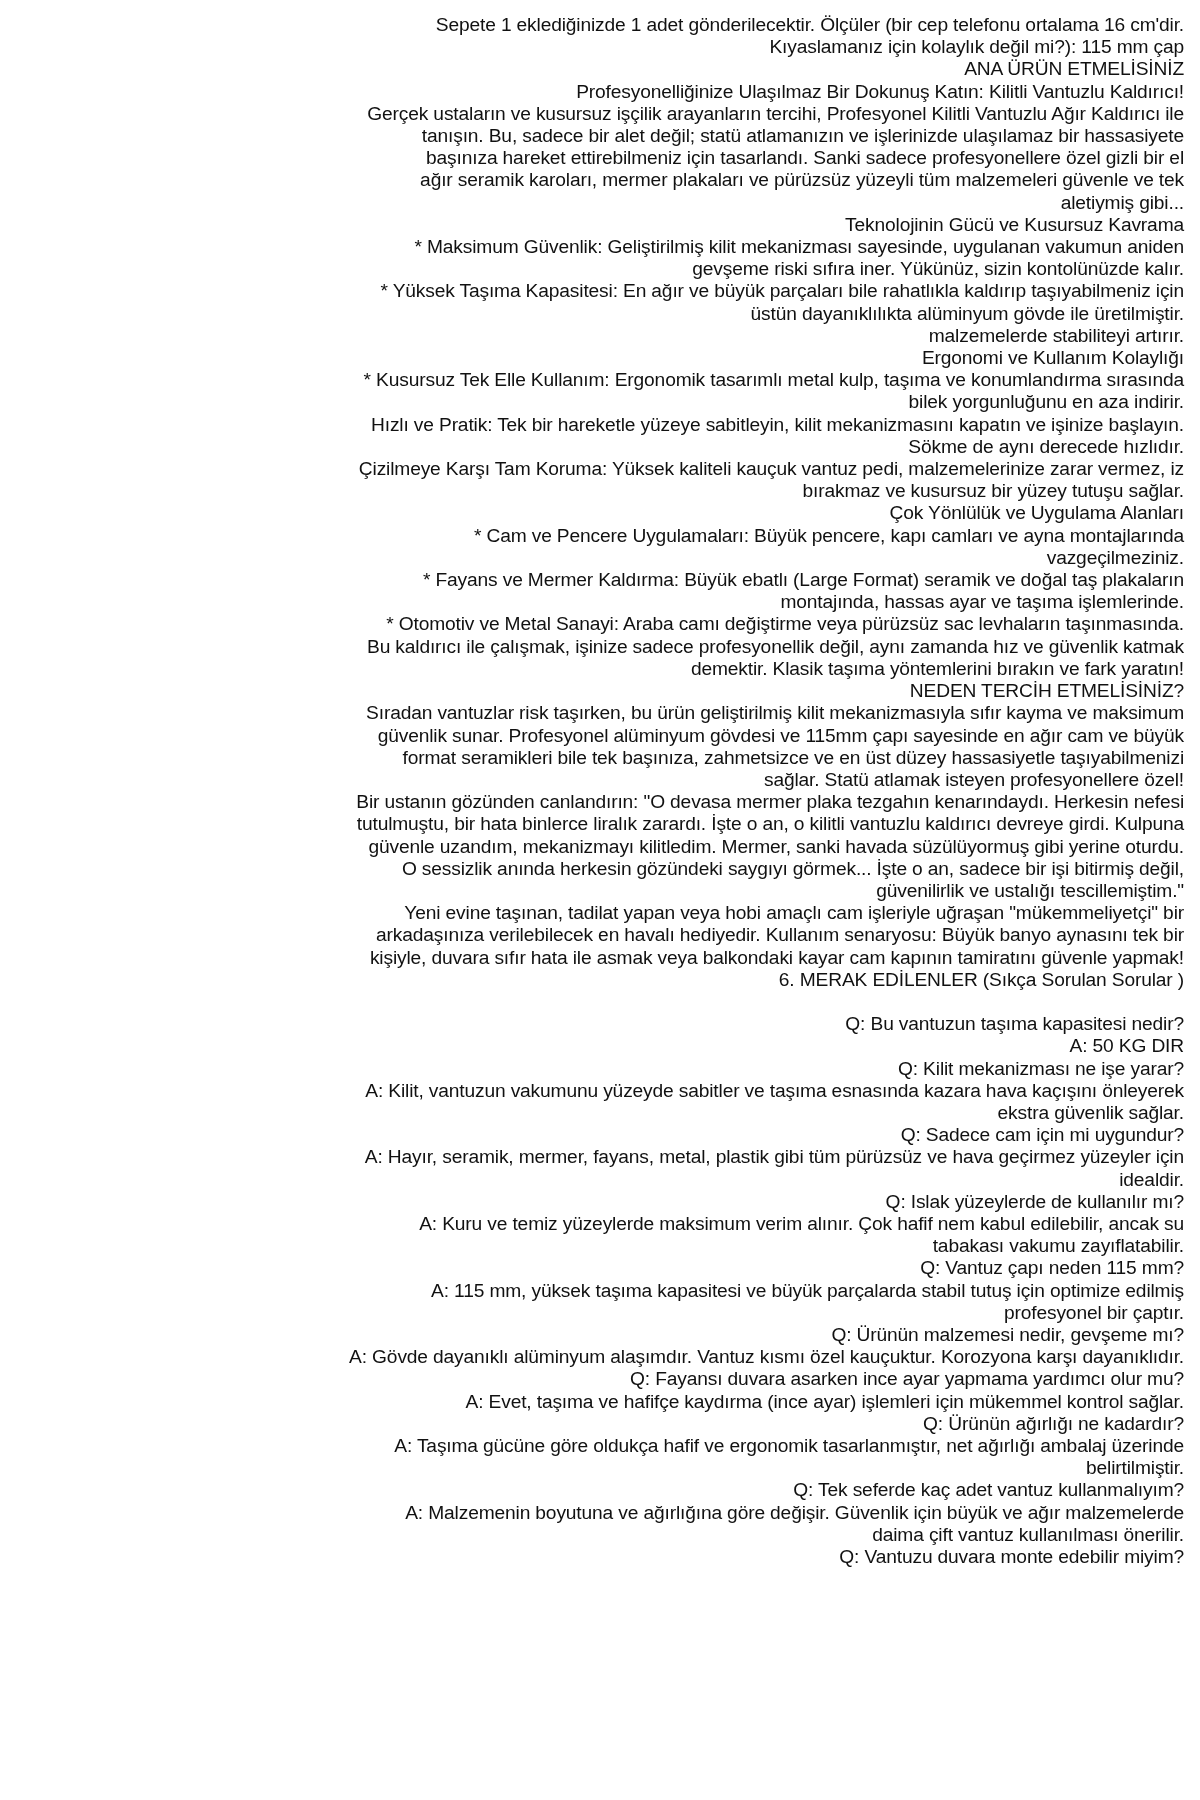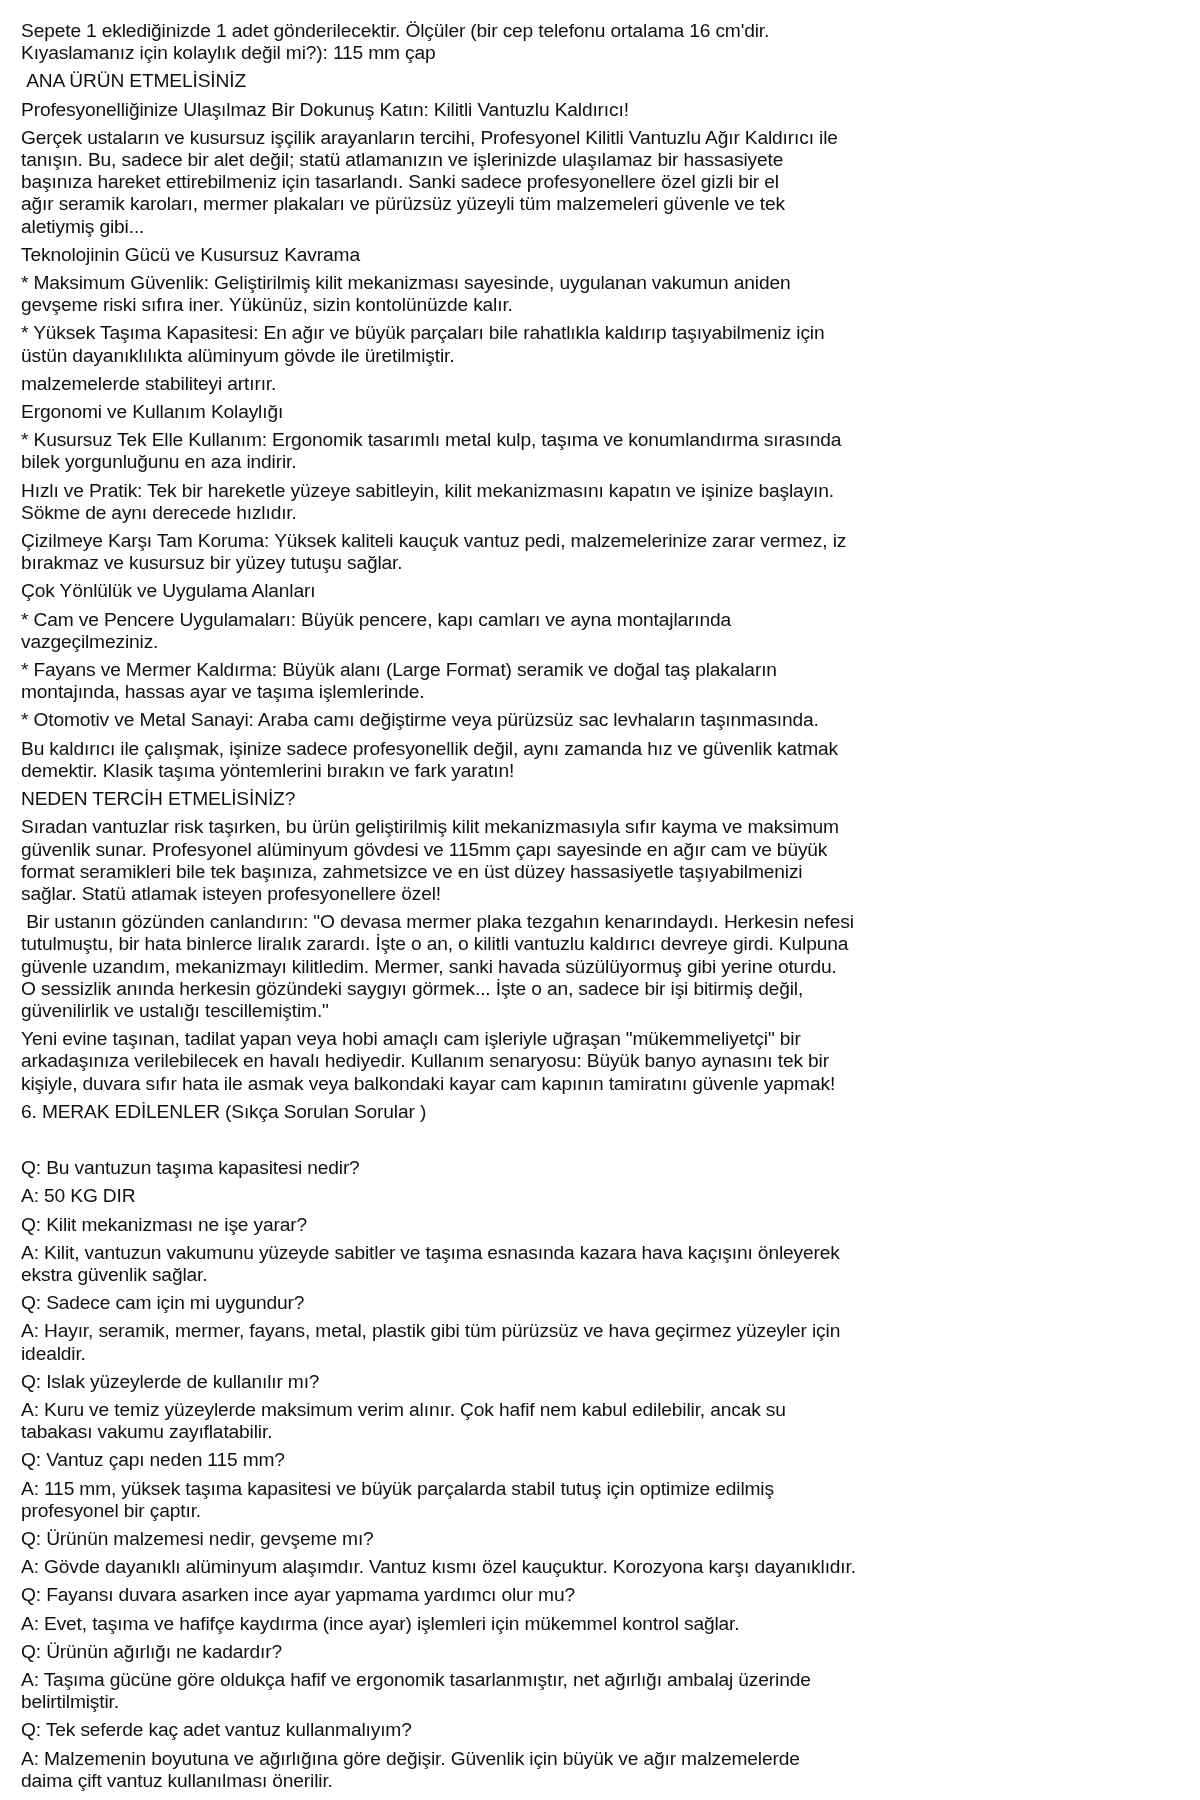--- a/index.html
+++ b/index.html
@@ -29,22 +29,23 @@
     word-break: normal;
     margin: 0;
     padding: 0;
     color: #111111;
   }
   .line.blank {
     height: 22.2px;
   }
   
   .block {
-    margin: 6px;
+    margin: 0;
     padding: 0;
+    text-align: right;
   }
 </style>
 </head>
 <body>
 
 <div id="doc">
     <div class="block">
       <div class="line">Sepete 1 eklediğinizde 1 adet gönderilecektir. Ölçüler (bir cep telefonu ortalama 16 cm'dir.</div>
       <div class="line">Kıyaslamanız için kolaylık değil mi?): 115 mm çap</div>
     </div>
@@ -91,21 +92,21 @@
       <div class="line">bırakmaz ve kusursuz bir yüzey tutuşu sağlar.</div>
     </div>
     <div class="block">
       <div class="line">Çok Yönlülük ve Uygulama Alanları</div>
     </div>
     <div class="block">
       <div class="line">* Cam ve Pencere Uygulamaları: Büyük pencere, kapı camları ve ayna montajlarında</div>
       <div class="line">vazgeçilmeziniz.</div>
     </div>
     <div class="block">
-      <div class="line">* Fayans ve Mermer Kaldırma: Büyük alanı (Large Format) seramik ve doğal taş plakaların</div>
+      <div class="line">* Fayans ve Mermer Kaldırma: Büyük ebatlı (Large Format) seramik ve doğal taş plakaların</div>
       <div class="line">montajında, hassas ayar ve taşıma işlemlerinde.</div>
     </div>
     <div class="block">
       <div class="line">* Otomotiv ve Metal Sanayi: Araba camı değiştirme veya pürüzsüz sac levhaların taşınmasında.</div>
     </div>
     <div class="block">
       <div class="line">Bu kaldırıcı ile çalışmak, işinize sadece profesyonellik değil, aynı zamanda hız ve güvenlik katmak</div>
       <div class="line">demektir. Klasik taşıma yöntemlerini bırakın ve fark yaratın!</div>
     </div>
     <div class="block">

